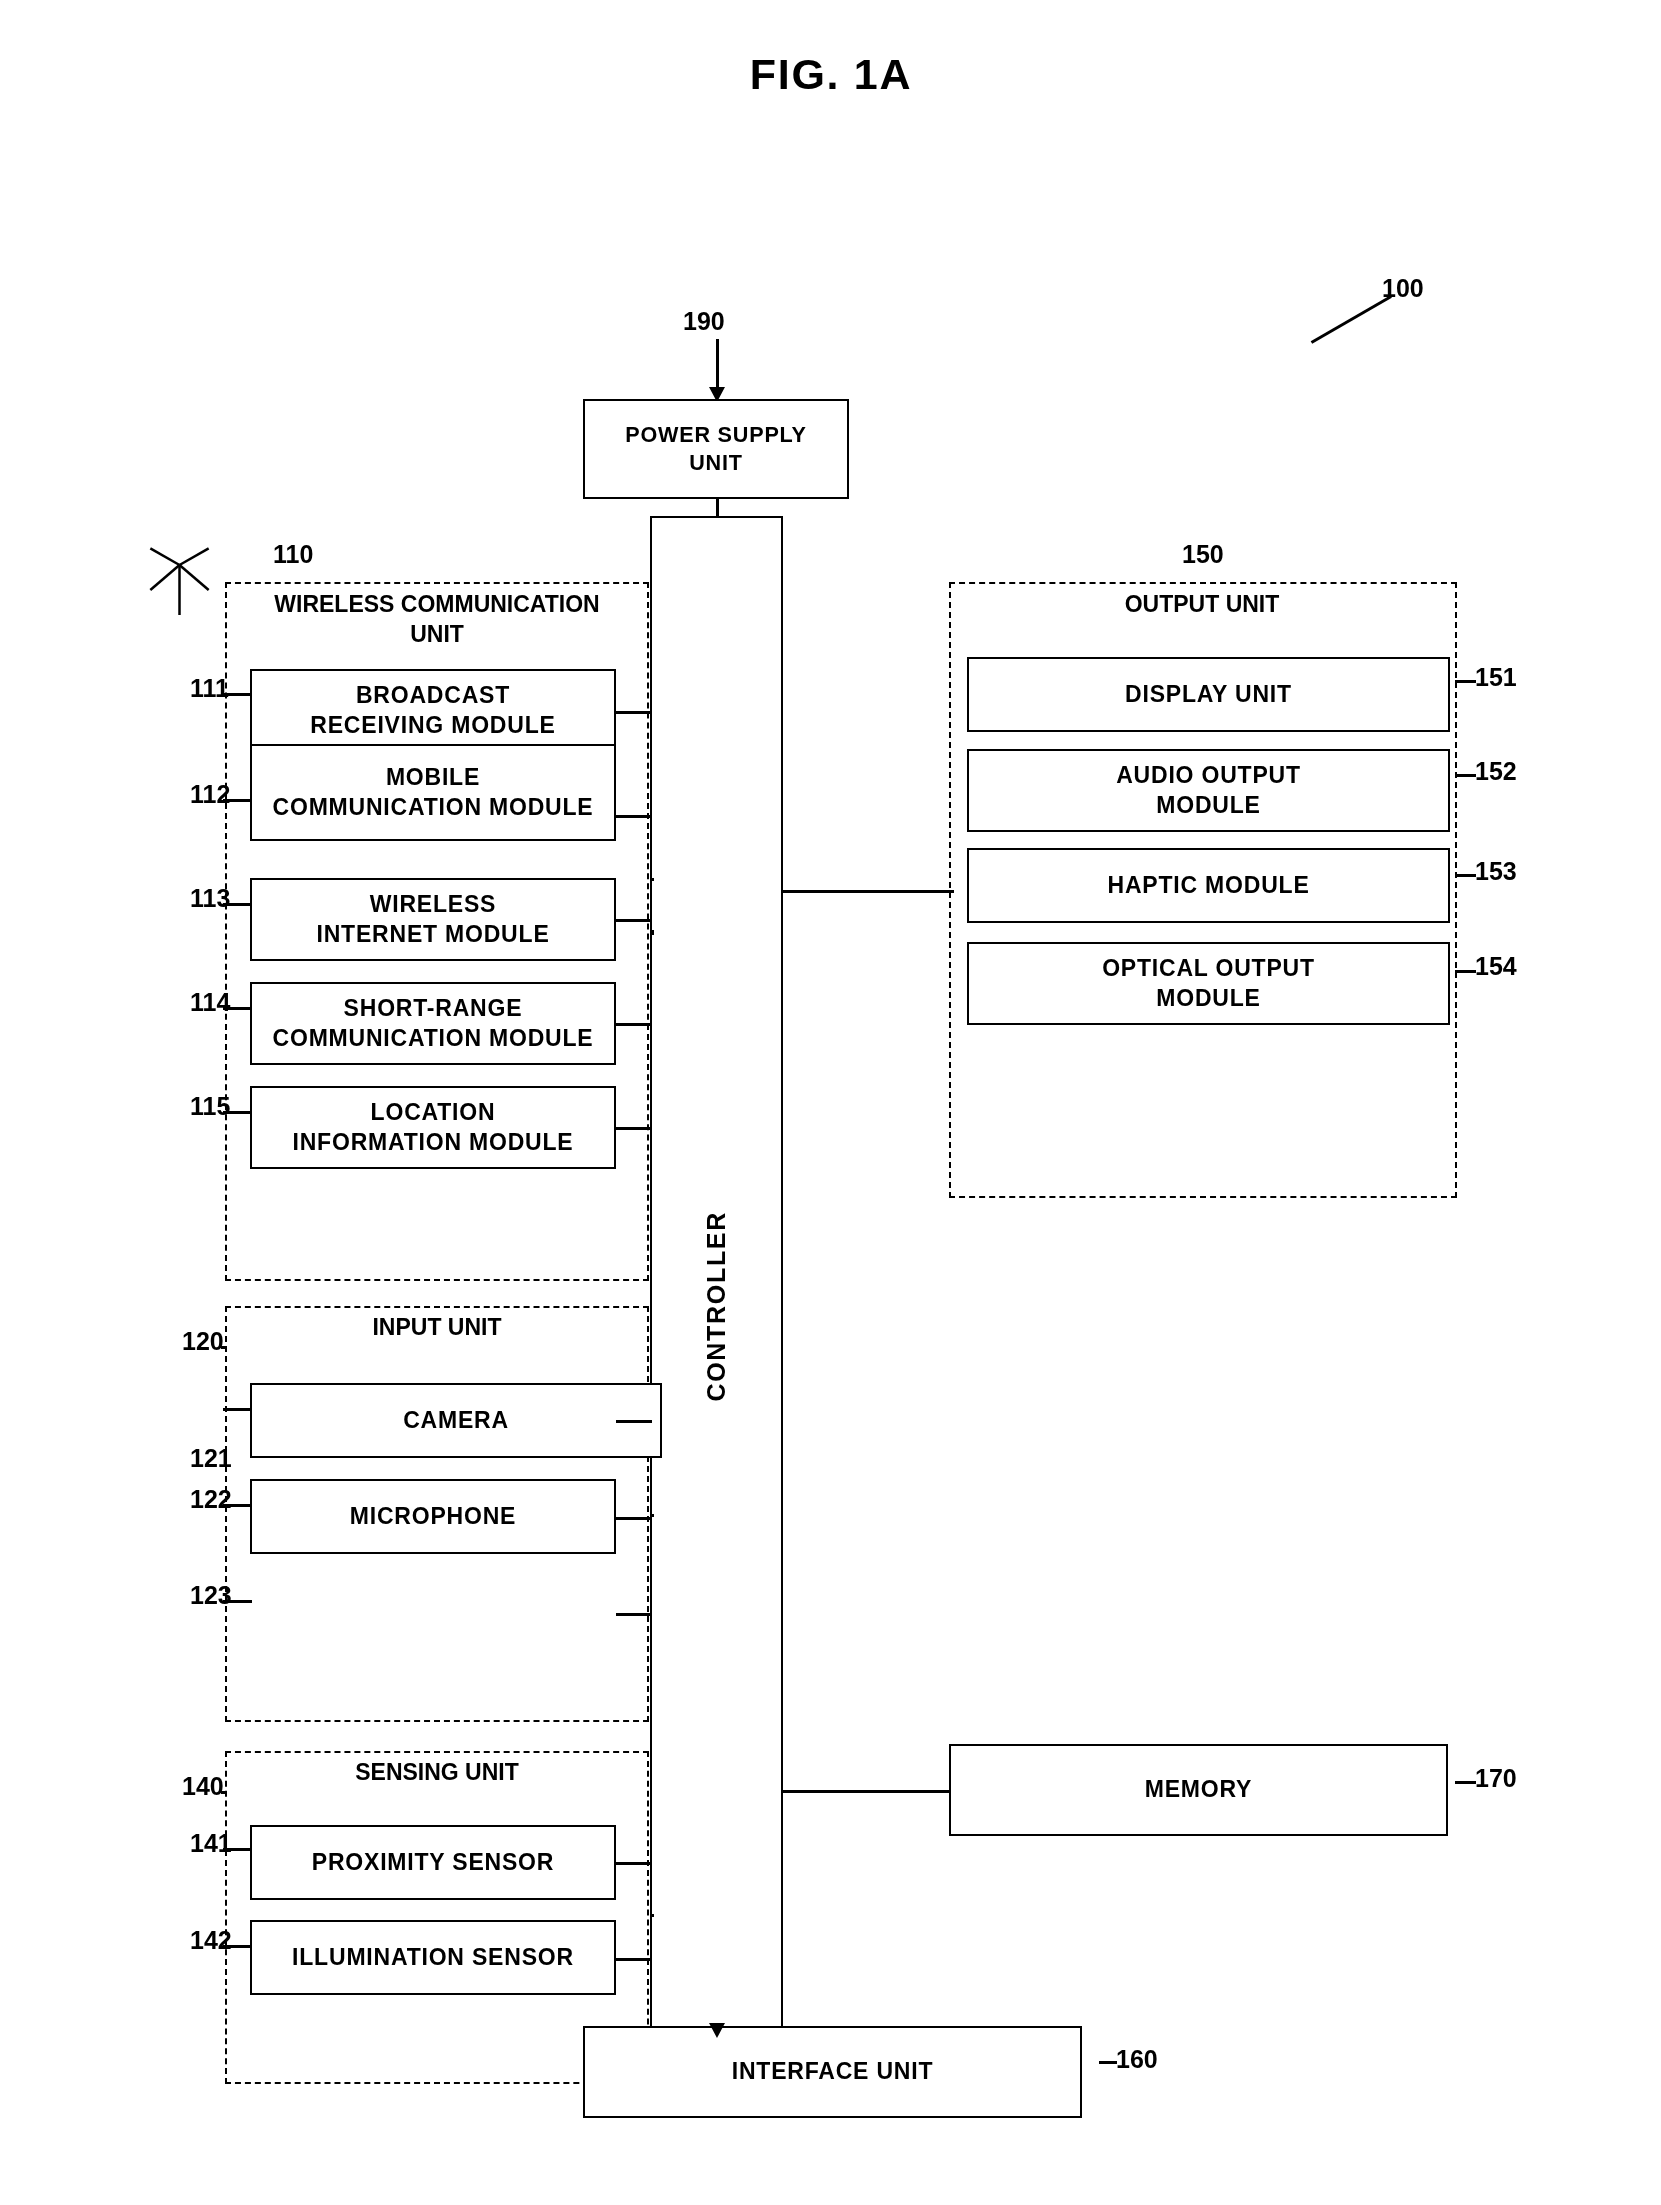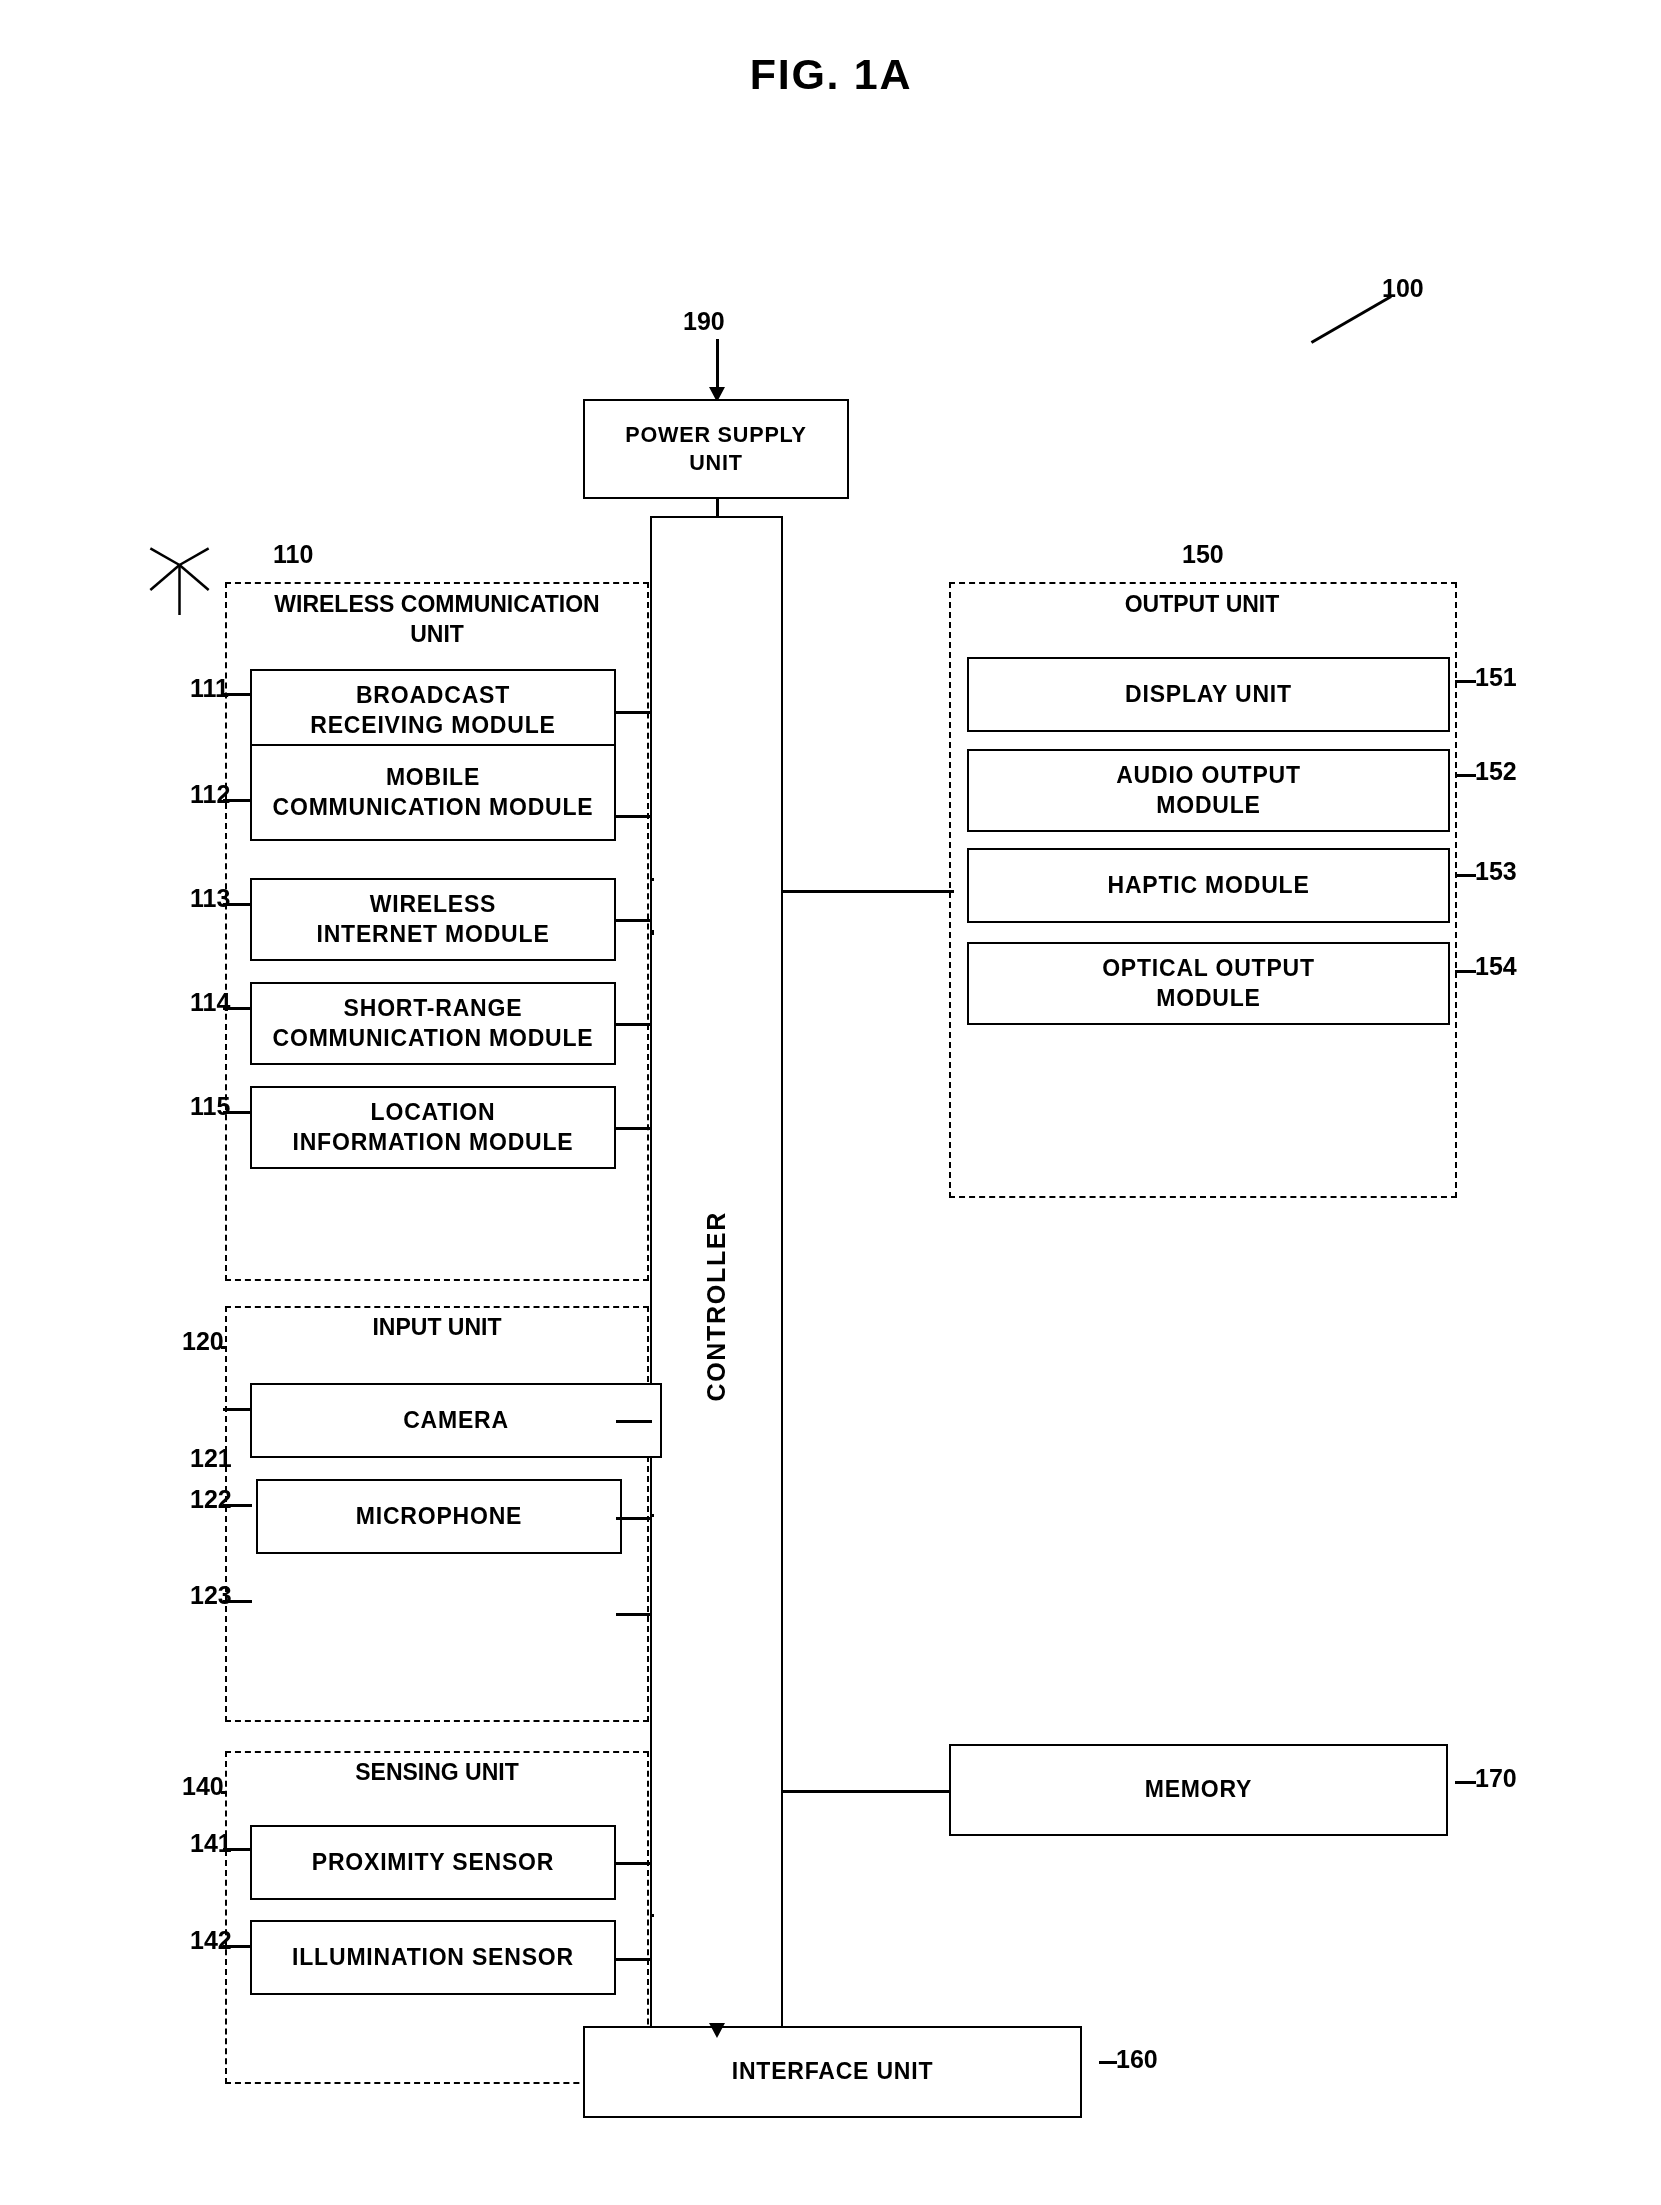--- a/index.html
+++ b/index.html
@@ -204,21 +204,21 @@
 
     <div class="box" style="left:183px; top:1217px; width:412px; height:75px;">
       <span>CAMERA</span>
     </div>
 
     <div class="line-h" style="left:549px; top:1254px; width:36px;"></div>
 
     <div class="ref-num" style="left:123px; top:1319px;">122</div>
     <div class="line-h" style="left:156px; top:1338px; width:29px;"></div>
 
-    <div class="box" style="left:183px; top:1313px; width:366px; height:75px;margin-left:6px;">
+    <div class="box" style="left:183px; top:1313px; width:366px; height:75px;">
       <span>MICROPHONE</span>
     </div>
     <div class="line-h" style="left:549px; top:1351px; width:36px;"></div>
 
     <div class="ref-num" style="left:123px; top:1415px;">123</div>
     <div class="line-h" style="left:156px; top:1434px; width:29px;"></div>
 
     <div class="line-h" style="left:549px; top:1447px; width:36px;"></div>
 
     <div class="ref-num" style="left:115px; top:1606px;">140</div>

